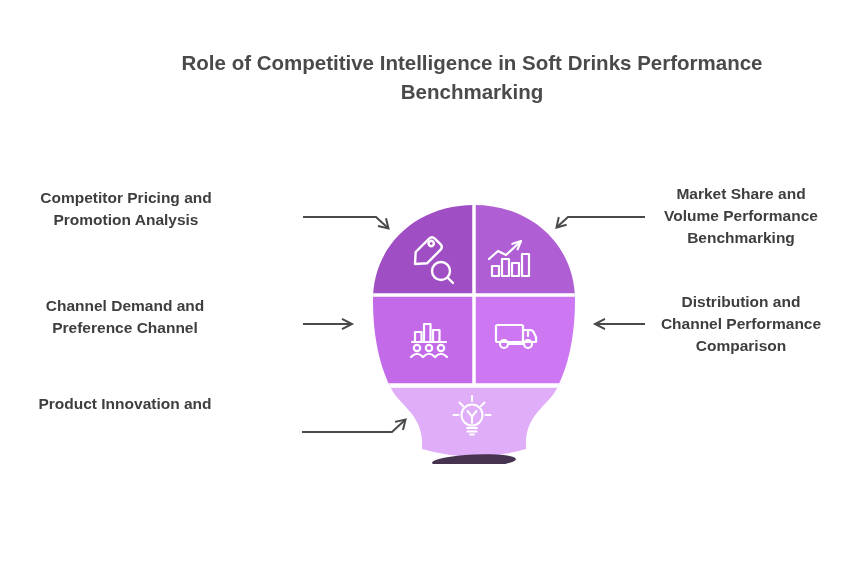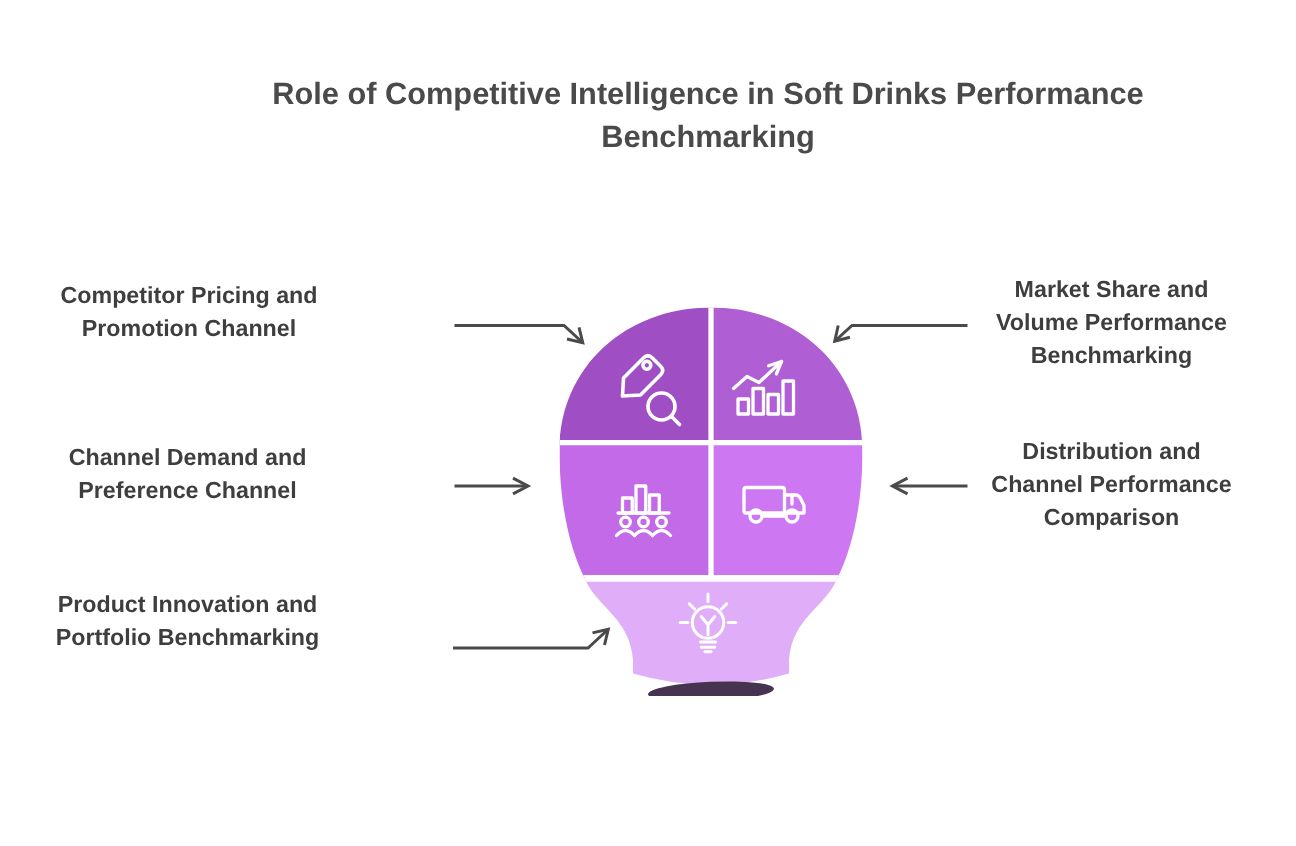--- a/index.html
+++ b/index.html
@@ -27,29 +27,28 @@
 
 <div class="canvas">
 
   <div class="page-title">
     <div>Role of Competitive Intelligence in Soft Drinks Performance</div>
     <div>Benchmarking</div>
   </div>
 
   <div class="callout" style="left:1px;top:187px;">
     <div>Competitor Pricing and</div>
-    <div>Promotion Channel</div>
+    <div>Promotion Analysis</div>
   </div>
   <div class="callout" style="left:0px;top:295px;">
     <div>Channel Demand and</div>
     <div>Preference Channel</div>
   </div>
   <div class="callout" style="left:0px;top:393px;">
     <div>Product Innovation and</div>
-    <div>Portfolio Benchmarking</div>
   </div>
 
   <div class="callout" style="left:616px;top:183px;">
     <div>Market Share and</div>
     <div>Volume Performance</div>
     <div>Benchmarking</div>
   </div>
   <div class="callout" style="left:616px;top:291px;">
     <div>Distribution and</div>
     <div>Channel Performance</div>

